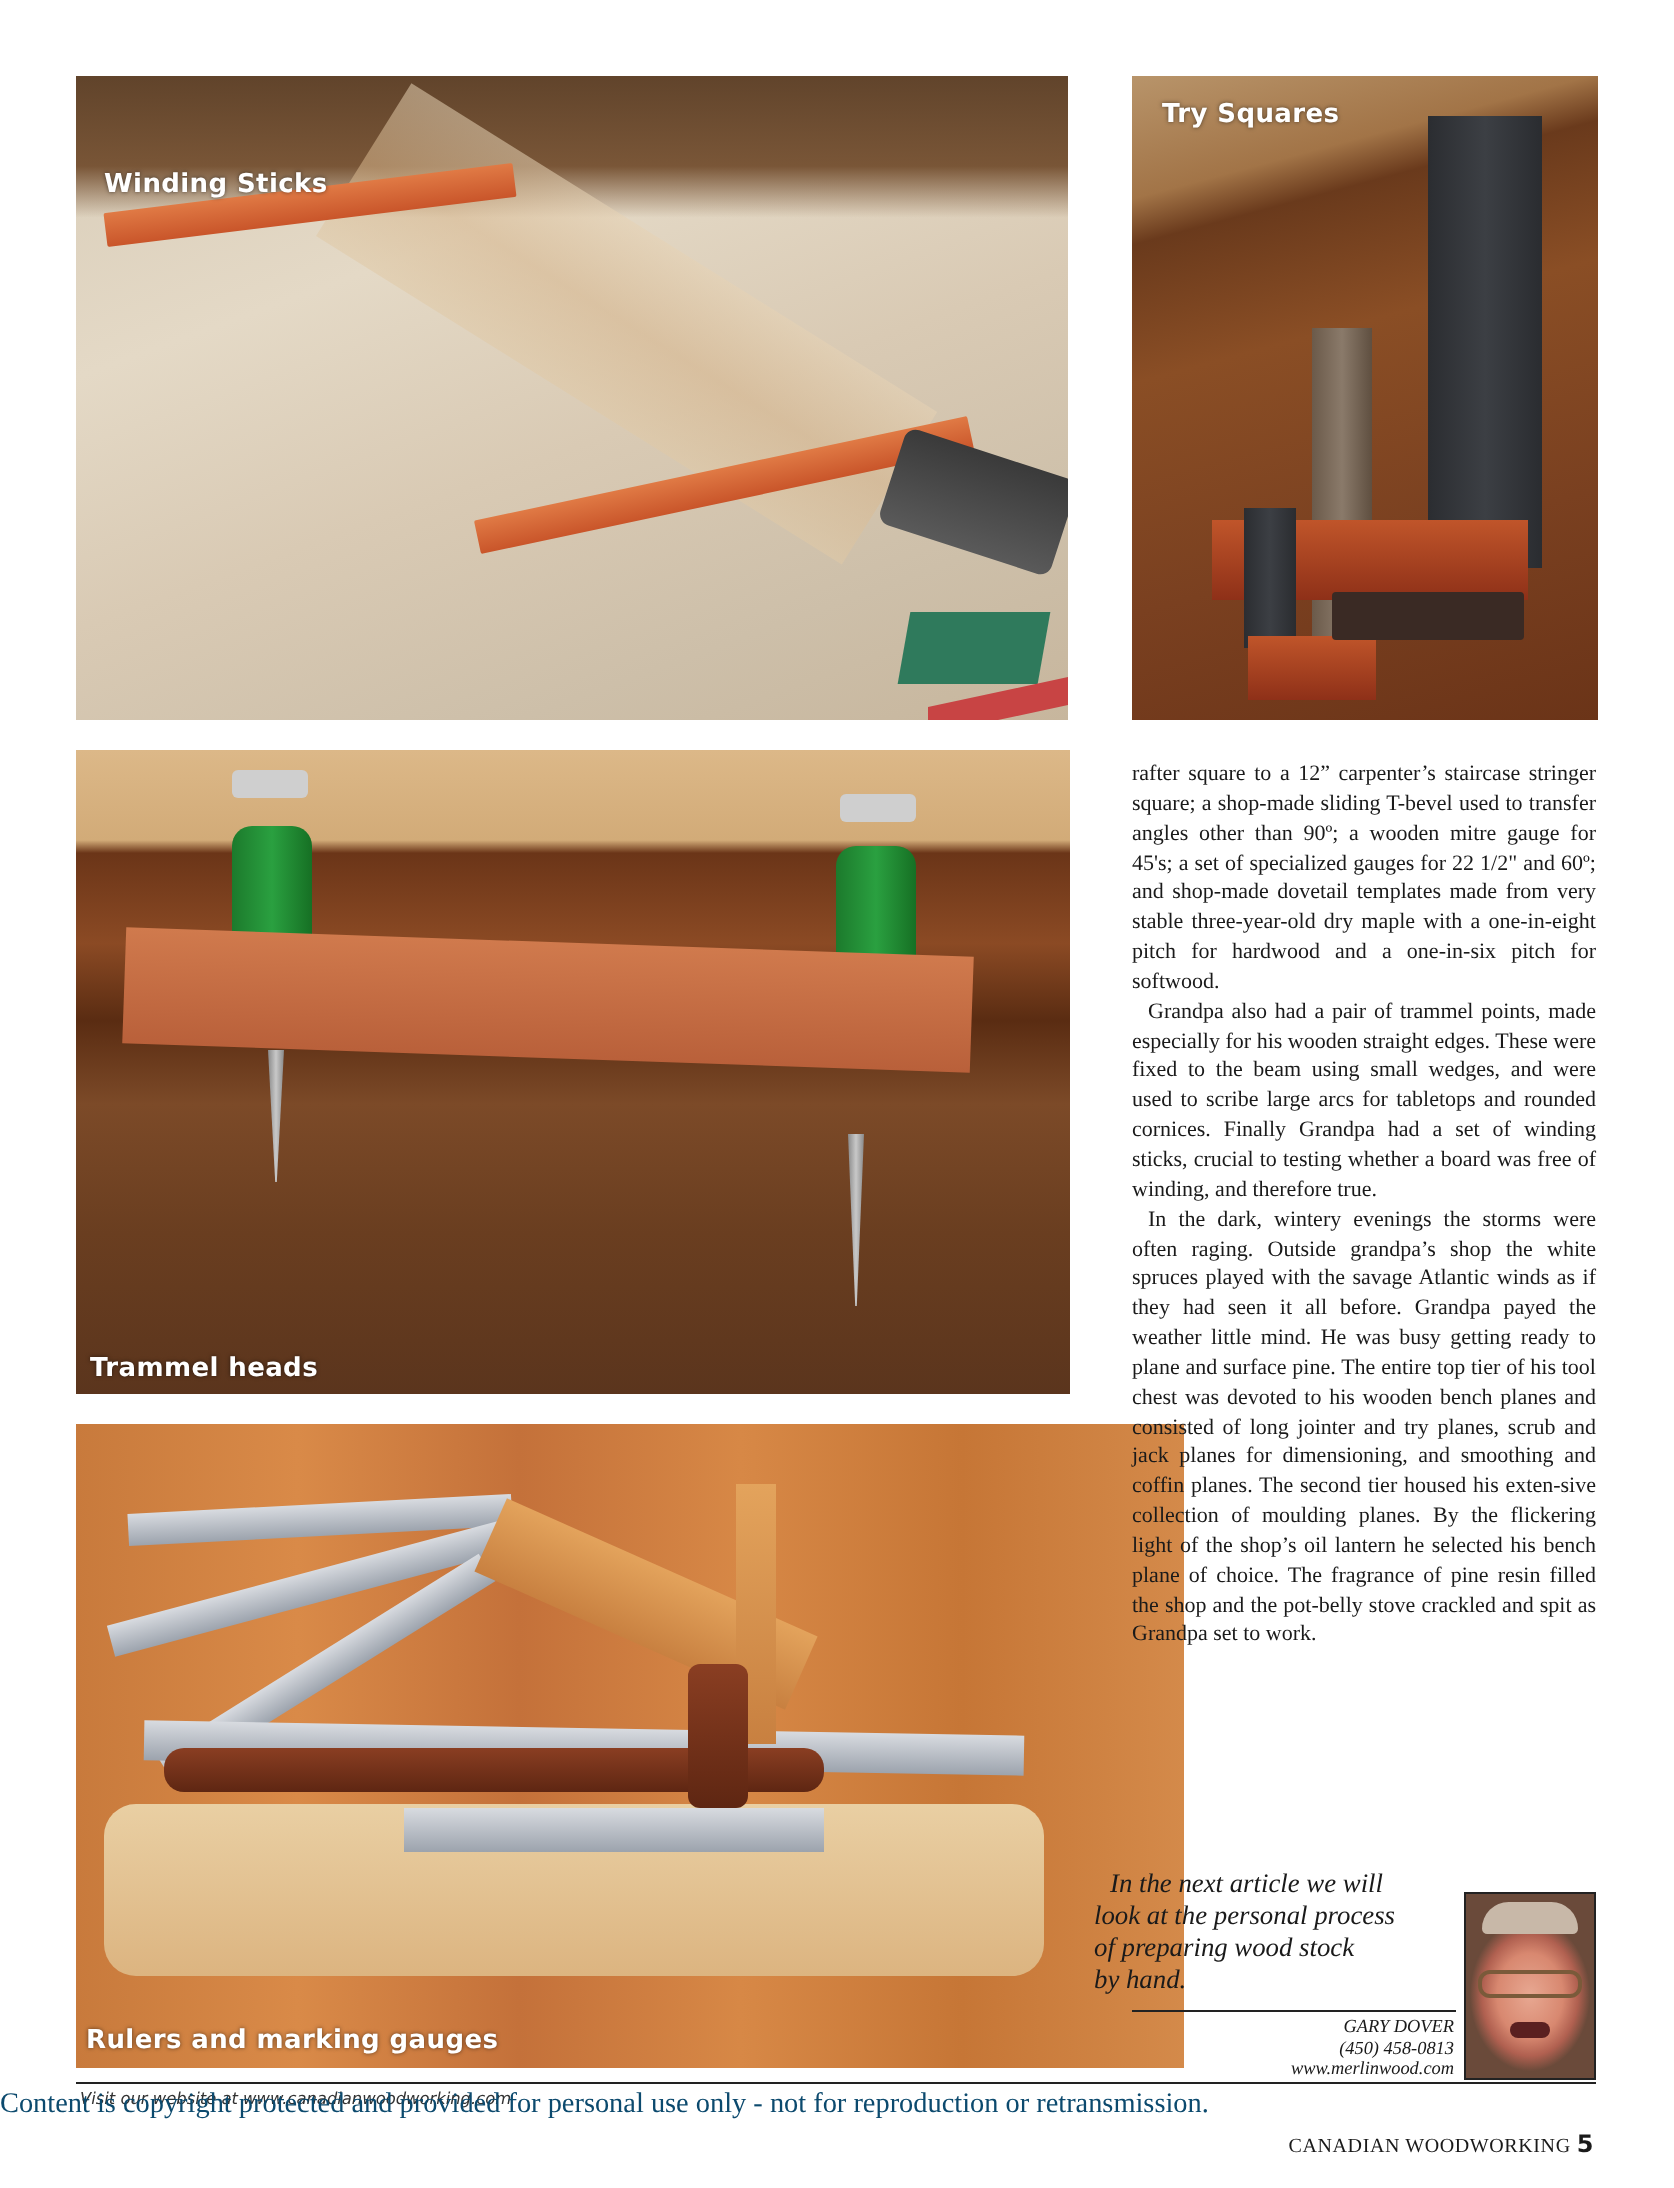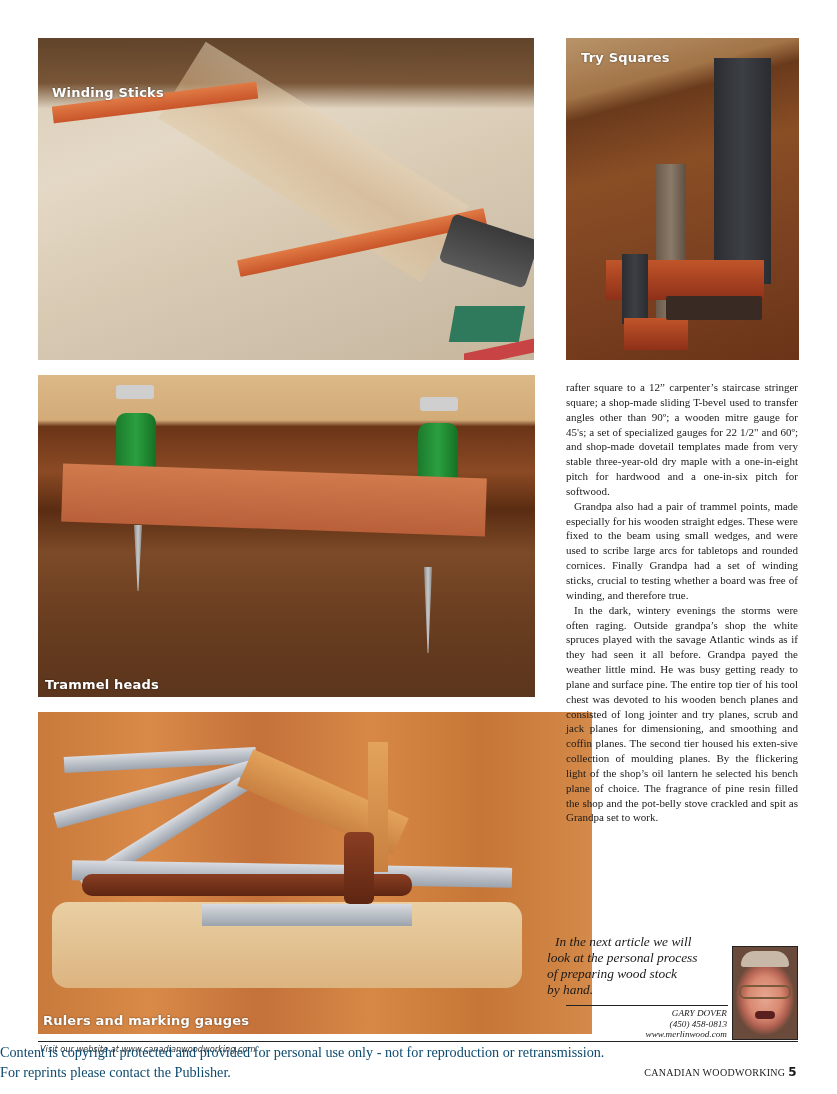--- a/index.html
+++ b/index.html
@@ -139,14 +139,13 @@
   <div class="mouth"></div>
 </div>
 
 <div class="foot-rule"></div>
 <div class="foot-left">Visit our website at www.canadianwoodworking.com</div>
 <div class="foot-right">
   <span>CANADIAN WOODWORKING</span><span class="pg">5</span>
 </div>
 <div class="copyright">
   <span>Content is copyright protected and provided for personal use only  - not for reproduction or retransmission.</span>
-  <span>For reprints please contact the Publisher.</span>
 </div>
 
 </body></html>

